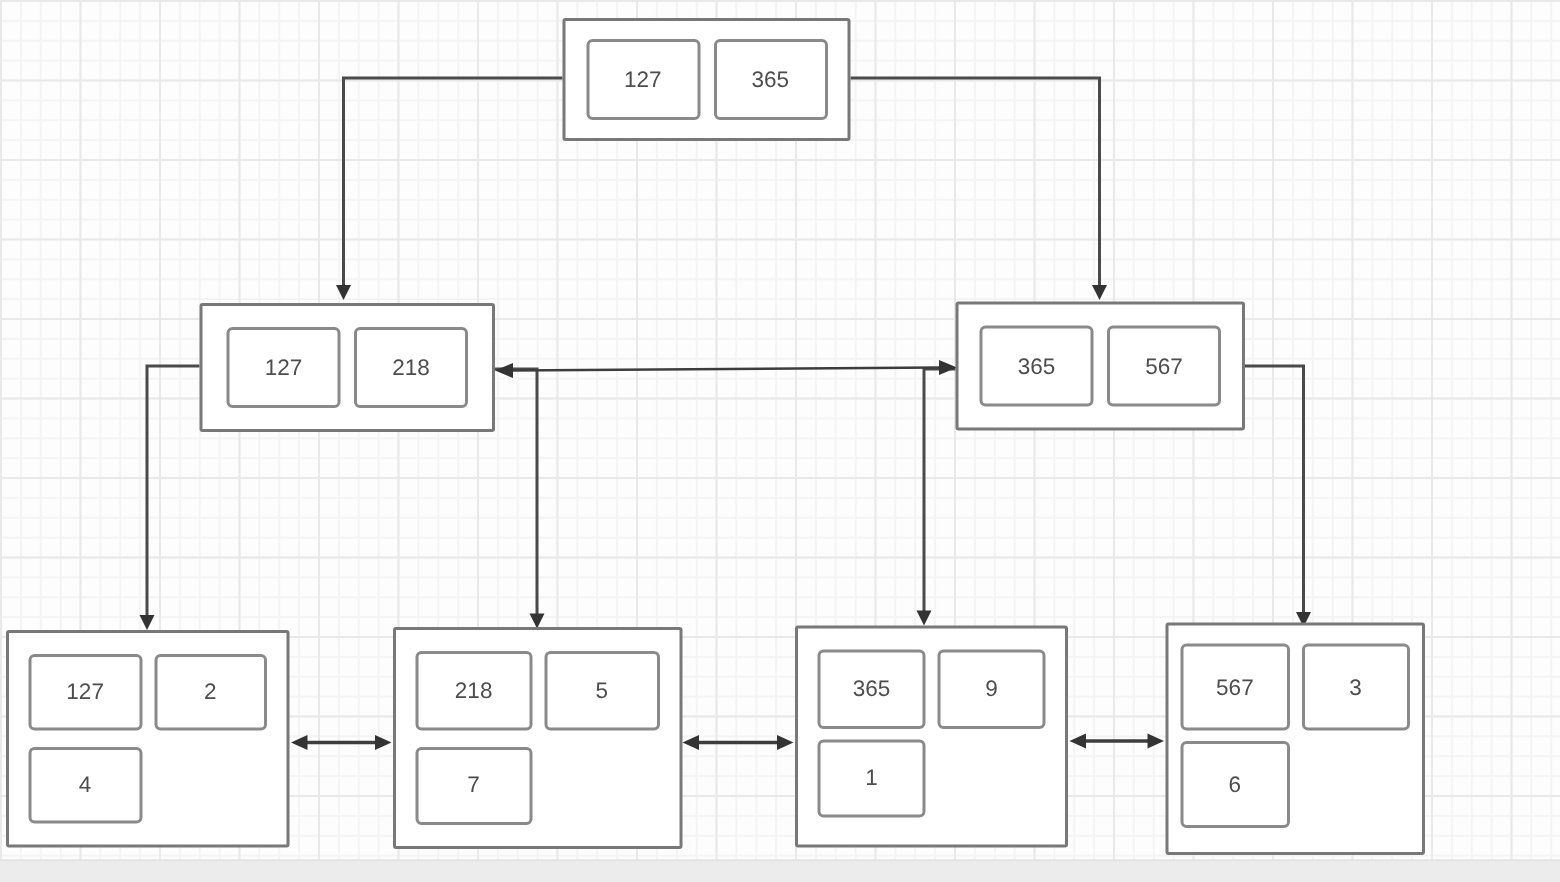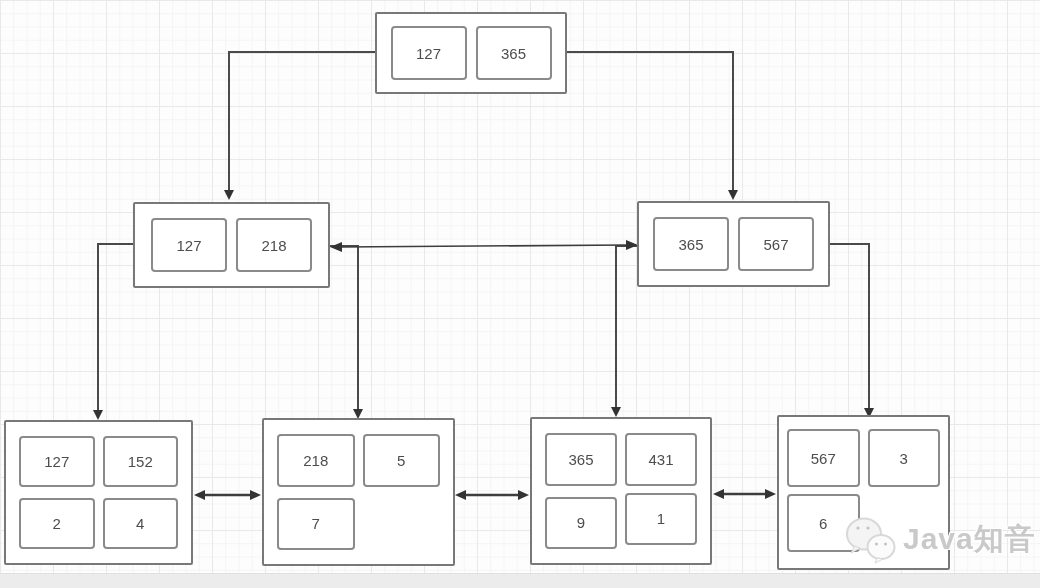--- a/index.html
+++ b/index.html
@@ -105,52 +105,37 @@
     <div class="cell">218</div>
   </div>
 
   <div class="node inner" style="left:637px;top:201px;width:193px;height:86px;">
     <div class="cell">365</div>
     <div class="cell">567</div>
   </div>
 
   <div class="node leaf" style="left:4px;top:420px;width:189px;height:145px;">
     <div class="cell">127</div>
-    <div class="cell">152</div>
     <div class="cell">2</div>
     <div class="cell">4</div>
   </div>
 
   <div class="node leaf" style="left:262px;top:418px;width:193px;height:148px;">
     <div class="cell">218</div>
     <div class="cell">5</div>
     <div class="cell">7</div>
   </div>
 
   <div class="node leaf" style="left:530px;top:417px;width:182px;height:148px;">
     <div class="cell">365</div>
-    <div class="cell">431</div>
     <div class="cell">9</div>
     <div class="cell raised">1</div>
   </div>
 
   <div class="node leaf" style="left:777px;top:415px;width:173px;height:155px;padding:12px 8px;">
     <div class="cell">567</div>
     <div class="cell">3</div>
     <div class="cell raised">6</div>
   </div>
 
-  <div class="watermark">
-    <svg width="56" height="50" viewBox="0 0 56 50" xmlns="http://www.w3.org/2000/svg">
-      <ellipse cx="21" cy="20" rx="17" ry="15.5" fill="#f4f4f4" stroke="#d8d8d8" stroke-width="2"></ellipse>
-      <path d="M12,32 L8,39 L17,34 Z" fill="#f4f4f4" stroke="#d8d8d8" stroke-width="1"></path>
-      <circle cx="15" cy="14" r="1.6" fill="#c2c2c2"></circle>
-      <circle cx="25" cy="14" r="1.6" fill="#c2c2c2"></circle>
-      <ellipse cx="38" cy="33" rx="13.5" ry="12" fill="#fbfbfb" stroke="#d8d8d8" stroke-width="2"></ellipse>
-      <path d="M34,44 L32,49 L40,45 Z" fill="#fbfbfb" stroke="#d8d8d8" stroke-width="1"></path>
-      <circle cx="33.5" cy="30" r="1.5" fill="#c2c2c2"></circle>
-      <circle cx="42.5" cy="30" r="1.5" fill="#c2c2c2"></circle>
-    </svg>
-    <span class="watermark-text">Java知音</span>
-  </div>
 
   <div class="bottom-strip"></div>
 </div>
 
 </body></html>

